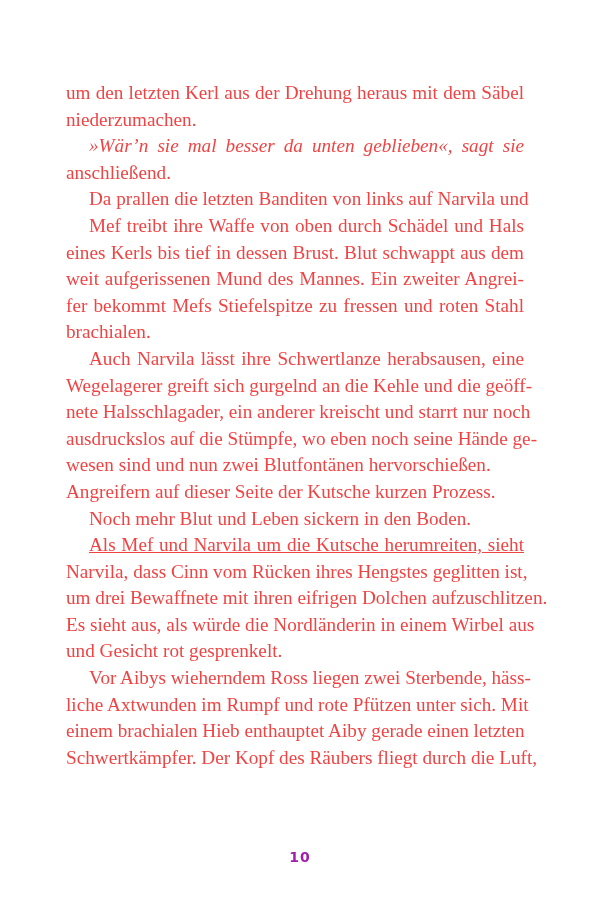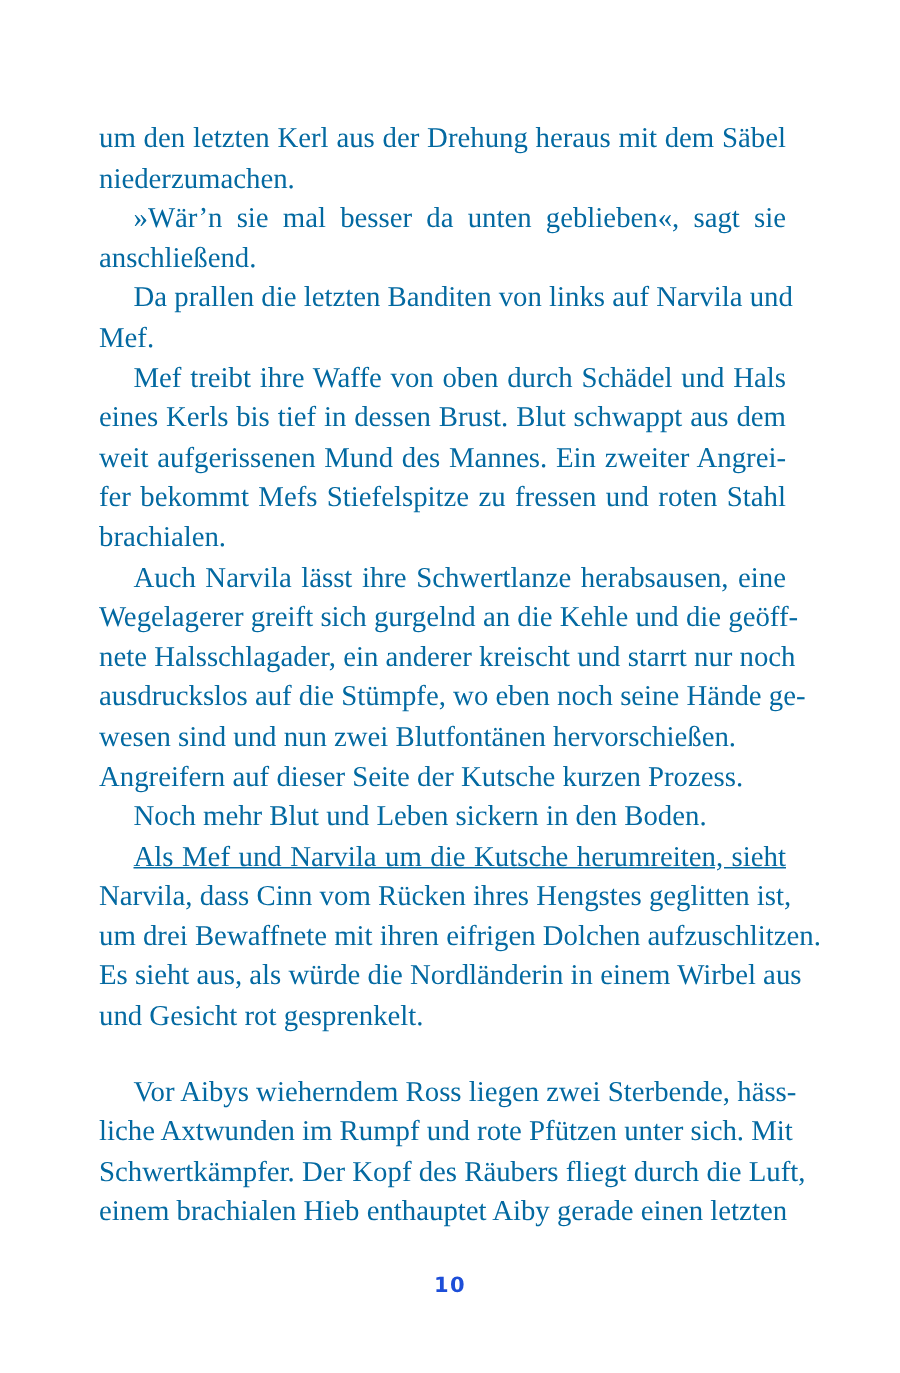--- a/index.html
+++ b/index.html
@@ -5,54 +5,53 @@
     html, body { margin: 0; padding: 0; background: #ffffff; }
     body { width: 600px; height: 915px; position: relative; overflow: hidden; }
     .page {
       position: absolute;
       left: 66px;
       top: 80px;
       width: 458px;
       font-family: "Liberation Serif", "DejaVu Serif", serif;
       font-size: 19.2px;
       line-height: 26.6px;
-      color: #0369a1;
+      color: #ef4444;
       text-align: justify;
       hyphens: manual;
     }
     .page p { margin: 0; }
     .line { display: block; text-align: justify; text-align-last: justify; white-space: nowrap; }
     .line.last { text-align-last: left; }
     .page-number {
       position: absolute;
       left: 0; width: 600px;
       top: 849px;
       text-align: center;
       font-family: "DejaVu Sans", sans-serif;
       font-weight: bold;
       font-size: 14px;
       letter-spacing: 1px;
-      color: #1d4ed8;
+      color: #a21caf;
     }
   </style>
 </head>
 <body>
 
 <div class="page" id="page-body">
     <p>
       <span class="line">um den letzten Kerl aus der Drehung heraus mit dem Säbel</span>
       <span class="line last">niederzumachen.</span>
     </p>
     <p>
-      <span class="line" style="text-indent: 23px;">»Wär’n sie mal besser da unten geblieben«, sagt sie</span>
+      <span class="line" style="text-indent: 23px; font-style: italic;">»Wär’n sie mal besser da unten geblieben«, sagt sie</span>
       <span class="line last">anschließend.</span>
     </p>
     <p>
       <span class="line" style="text-indent: 23px;">Da prallen die letzten Banditen von links auf Narvila und</span>
-      <span class="line last">Mef.</span>
     </p>
     <p>
       <span class="line" style="text-indent: 23px;">Mef treibt ihre Waffe von oben durch Schädel und Hals</span>
       <span class="line">eines Kerls bis tief in dessen Brust. Blut schwappt aus dem</span>
       <span class="line">weit aufgerissenen Mund des Mannes. Ein zweiter Angrei-</span>
       <span class="line">fer bekommt Mefs Stiefelspitze zu fressen und roten Stahl</span>
       <span class="line last">brachialen.</span>
     </p>
     <p>
       <span class="line" style="text-indent: 23px;">Auch Narvila lässt ihre Schwertlanze herabsausen, eine</span>
@@ -68,19 +67,19 @@
       <span class="line last" style="text-indent: 23px;">Noch mehr Blut und Leben sickern in den Boden.</span>
     </p>
     <p>
       <span class="line" style="text-indent: 23px; text-decoration: underline;">Als Mef und Narvila um die Kutsche herumreiten, sieht</span>
       <span class="line">Narvila, dass Cinn vom Rücken ihres Hengstes geglitten ist,</span>
       <span class="line">um drei Bewaffnete mit ihren eifrigen Dolchen aufzuschlitzen.</span>
       <span class="line">Es sieht aus, als würde die Nordländerin in einem Wirbel aus</span>
       <span class="line last">und Gesicht rot gesprenkelt.</span>
     </p>
     <p>
-      <span class="line" style="text-indent: 23px; margin-top: 24px;">Vor Aibys wieherndem Ross liegen zwei Sterbende, häss-</span>
+      <span class="line" style="text-indent: 23px;">Vor Aibys wieherndem Ross liegen zwei Sterbende, häss-</span>
       <span class="line">liche Axtwunden im Rumpf und rote Pfützen unter sich. Mit</span>
+      <span class="line">einem brachialen Hieb enthauptet Aiby gerade einen letzten</span>
       <span class="line">Schwertkämpfer. Der Kopf des Räubers fliegt durch die Luft,</span>
-      <span class="line">einem brachialen Hieb enthauptet Aiby gerade einen letzten</span>
     </p>
   </div>
 <div class="page-number">10</div>
 
 </body></html>

